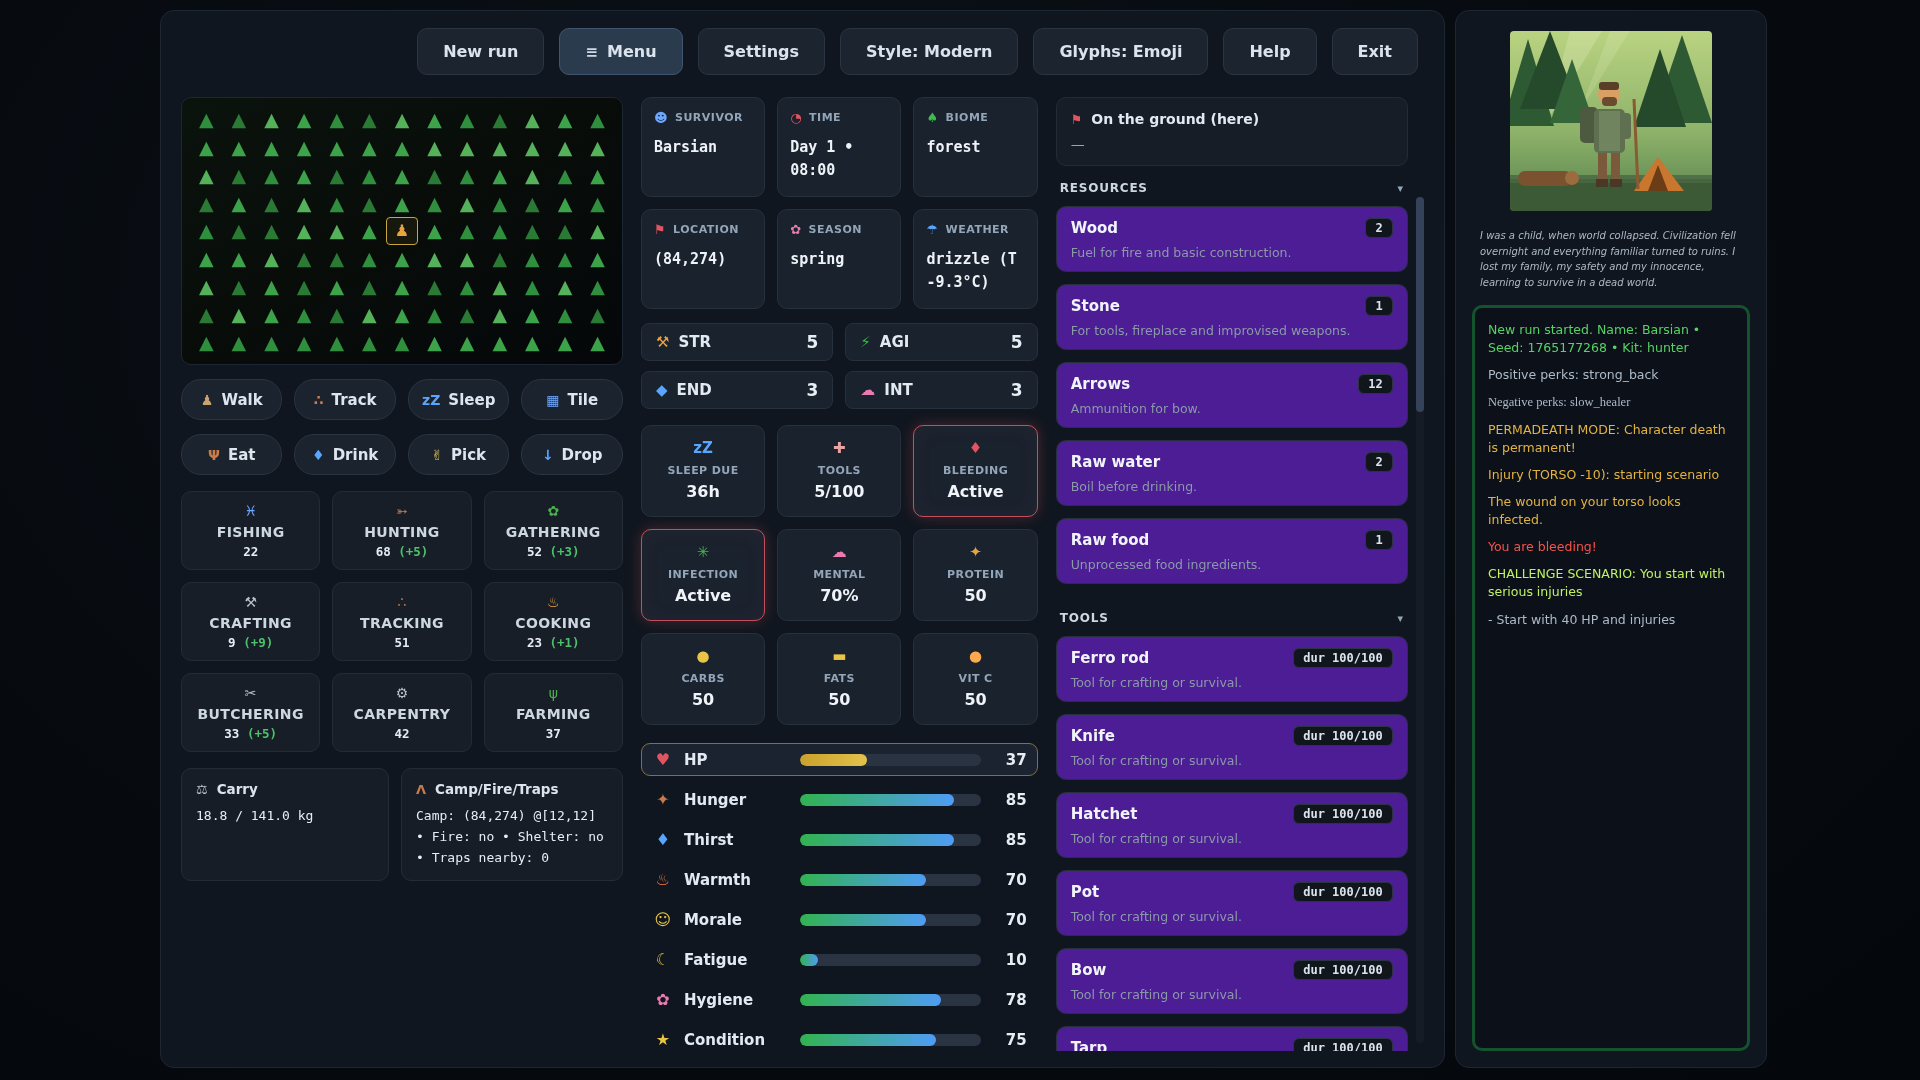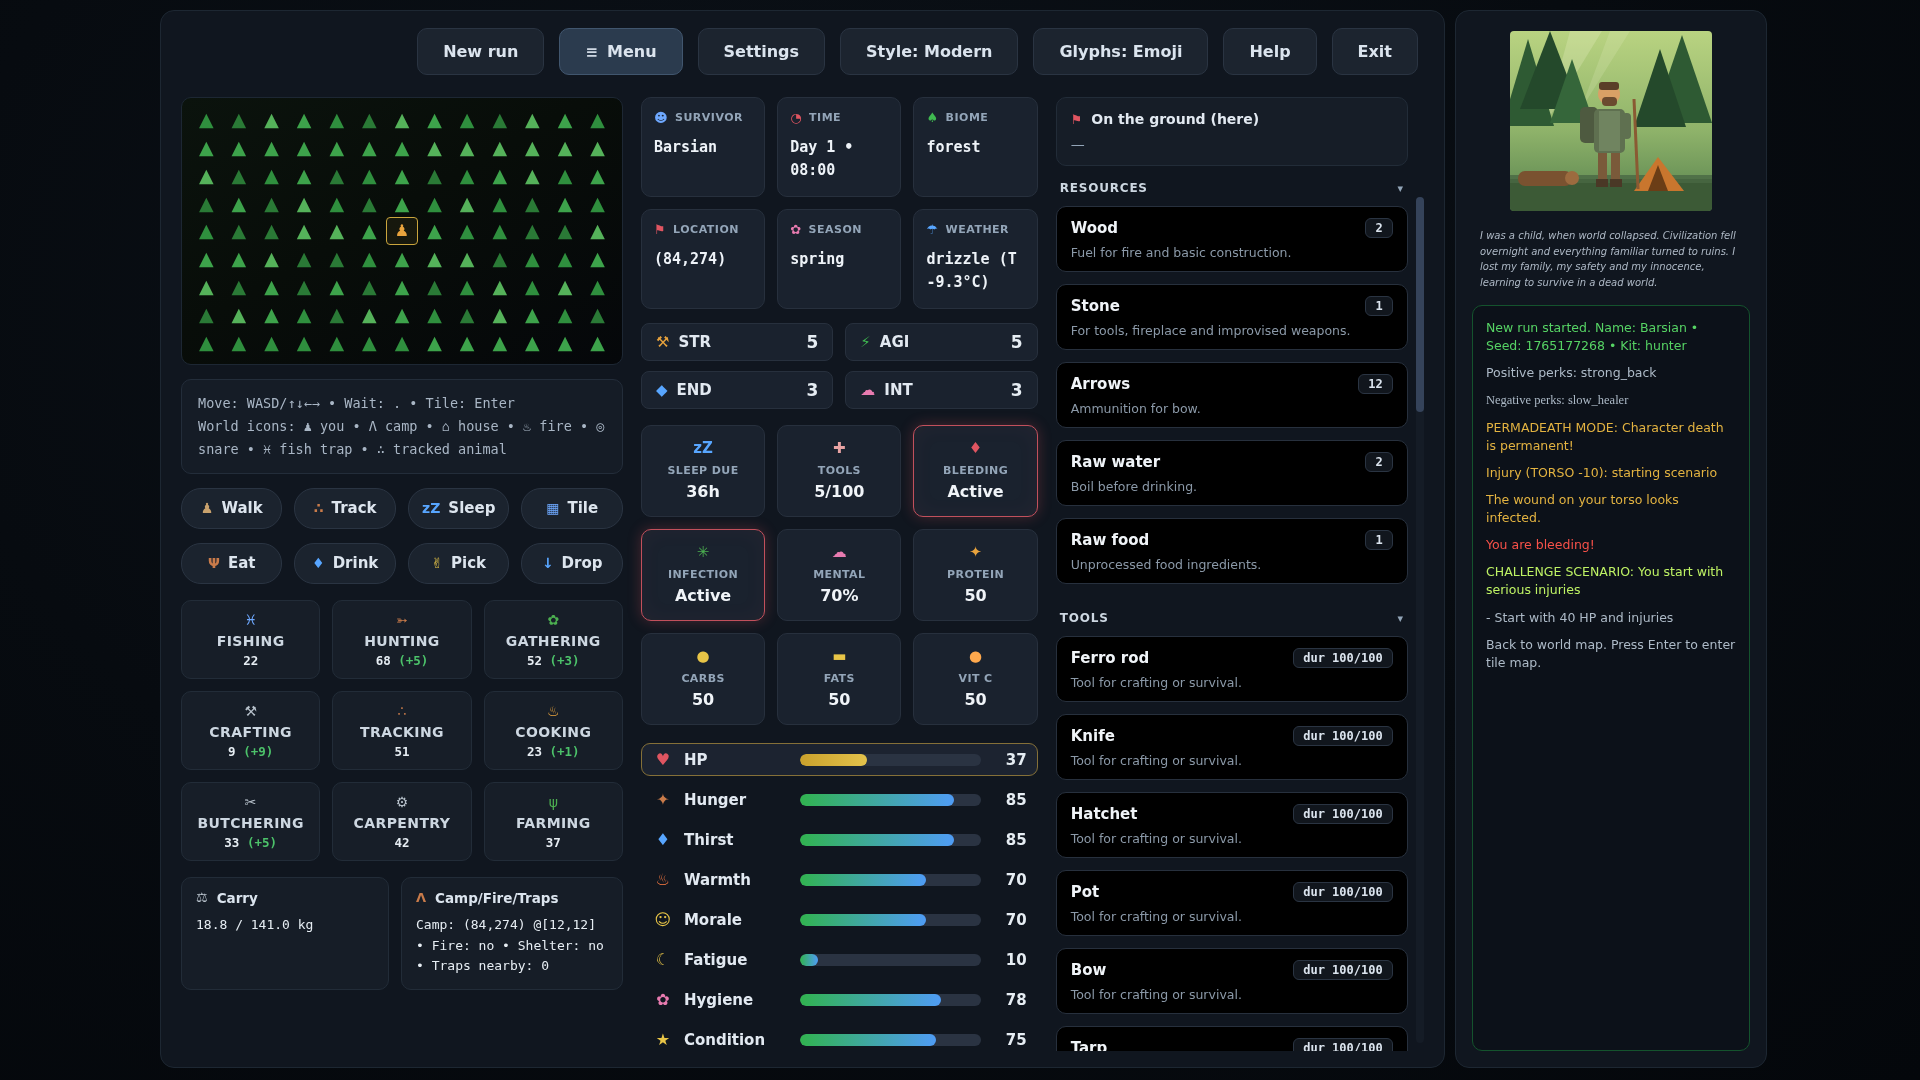--- a/index.html
+++ b/index.html
@@ -103,36 +103,36 @@
   .bar-fill.hp { background:linear-gradient(90deg,#caa12c,#e3c24b); }
   .bar-value { width:36px; text-align:right; font-weight:700; font-size:15px; }
   
   .ground-inner { width:352px; }
   .ground-head { background:#161d27; border:1px solid #222c38; border-radius:10px; padding:13px 14px; }
   .ground-head-title { display:flex; gap:9px; align-items:center; font-size:14px; font-weight:700; color:#e2e9f1; }
   .pin { color:#e05561; font-size:13px; }
   .ground-empty { color:#93a5b8; margin-top:9px; font-size:14px; }
   .sec-head { display:flex; justify-content:space-between; align-items:center; padding:15px 4px 11px; font-size:12px; font-weight:700; letter-spacing:.8px; color:#cdd7e1; cursor:pointer; }
   .caret { color:#93a5b8; font-size:11px; }
-  .ground-item { background:#000000; border:1px solid #27303d; border-radius:10px; padding:11px 14px; margin-bottom:12px; cursor:pointer; }
+  .ground-item { background:#4c1d95; border:1px solid #27303d; border-radius:10px; padding:11px 14px; margin-bottom:12px; cursor:pointer; }
   .gi-top { display:flex; justify-content:space-between; align-items:center; }
   .gi-name { font-weight:700; font-size:15px; color:#f0f4f8; }
   .gi-badge { background:#11161d; border:1px solid #2a3442; border-radius:6px; padding:2px 9px; font-family:"DejaVu Sans Mono",monospace; font-weight:700; font-size:12px; color:#dbe4ee; }
   .gi-desc { font-size:12.5px; color:#8b99a8; margin-top:7px; }
   .scrollbar { position:absolute; right:0; top:100px; bottom:8px; width:8px; background:#151c26; border-radius:4px; }
   .scroll-thumb { position:absolute; top:0; width:100%; height:215px; background:#35435a; border-radius:4px; cursor:grab; }
   
   .side-panel {
     position:absolute; left:1455px; top:10px; width:312px; height:1058px;
     background:#10161f; border:1px solid #1d2732; border-radius:14px;
     padding:20px 16px 16px; display:flex; flex-direction:column;
   }
   .portrait { display:block; margin:0 auto; width:202px; height:180px; border-radius:4px; }
   .story { font-style:italic; font-size:10px; color:#aeb9c6; line-height:1.55; margin:17px 8px 15px; }
-  .log-panel { background:#0c1119; border:1px solid #14532d; border-radius:10px; padding:13px 13px; flex:1; overflow:hidden; }
+  .log-panel { background:#0c1119; border:3px solid #14532d; border-radius:10px; padding:13px 13px; flex:1; overflow:hidden; }
   .log-line { font-size:12.5px; line-height:1.45; margin-bottom:9px; }
 </style>
 </head>
 <body>
 
 <div class="main-panel">
   <div class="topbar" id="topbar">
       <button class="tb-btn">
         <span>New run</span>
       </button>
@@ -271,24 +271,20 @@
           <span class="map-cell t0">▲</span>
           <span class="map-cell t0">▲</span>
           <span class="map-cell t0">▲</span>
           <span class="map-cell t1">▲</span>
           <span class="map-cell t1">▲</span>
           <span class="map-cell t1">▲</span>
           <span class="map-cell t1">▲</span>
           <span class="map-cell t1">▲</span>
           <span class="map-cell t1">▲</span>
         </div>
-      <div class="map-help">
-        <div>Move: WASD/↑↓←→ • Wait: . • Tile: Enter</div>
-        <div>World icons: ♟ you • Λ camp • ⌂ house • ♨ fire • ◎ snare • ♓ fish trap • ∴ tracked animal</div>
-      </div>
       <div class="action-row" id="act0">
           <button class="act-btn">
             <span class="act-icon" style="color: rgb(201, 162, 109);">♟</span>
             <span>Walk</span>
           </button>
           <button class="act-btn">
             <span class="act-icon" style="color: rgb(201, 123, 74);">∴</span>
             <span>Track</span>
           </button>
           <button class="act-btn">
@@ -707,15 +703,14 @@
   <div class="log-panel" id="log">
       <div class="log-line" style="color: rgb(86, 211, 100);">New run started. Name: Barsian • Seed: 1765177268 • Kit: hunter</div>
       <div class="log-line" style="color: rgb(173, 186, 199);">Positive perks: strong_back</div>
       <div class="log-line" style="color: rgb(173, 186, 199); font-family: Liberation Serif, serif;">Negative perks: slow_healer</div>
       <div class="log-line" style="color: rgb(227, 179, 65);">PERMADEATH MODE: Character death is permanent!</div>
       <div class="log-line" style="color: rgb(227, 179, 65);">Injury (TORSO -10): starting scenario</div>
       <div class="log-line" style="color: rgb(227, 179, 65);">The wound on your torso looks infected.</div>
       <div class="log-line" style="color: rgb(248, 81, 73);">You are bleeding!</div>
       <div class="log-line" style="color: #bef264;">CHALLENGE SCENARIO: You start with serious injuries</div>
       <div class="log-line" style="color: rgb(173, 186, 199);">- Start with 40 HP and injuries</div>
-      <div class="log-line" style="color: rgb(173, 186, 199);">Back to world map. Press Enter to enter tile map.</div>
     </div>
 </div>
 
 </body></html>

